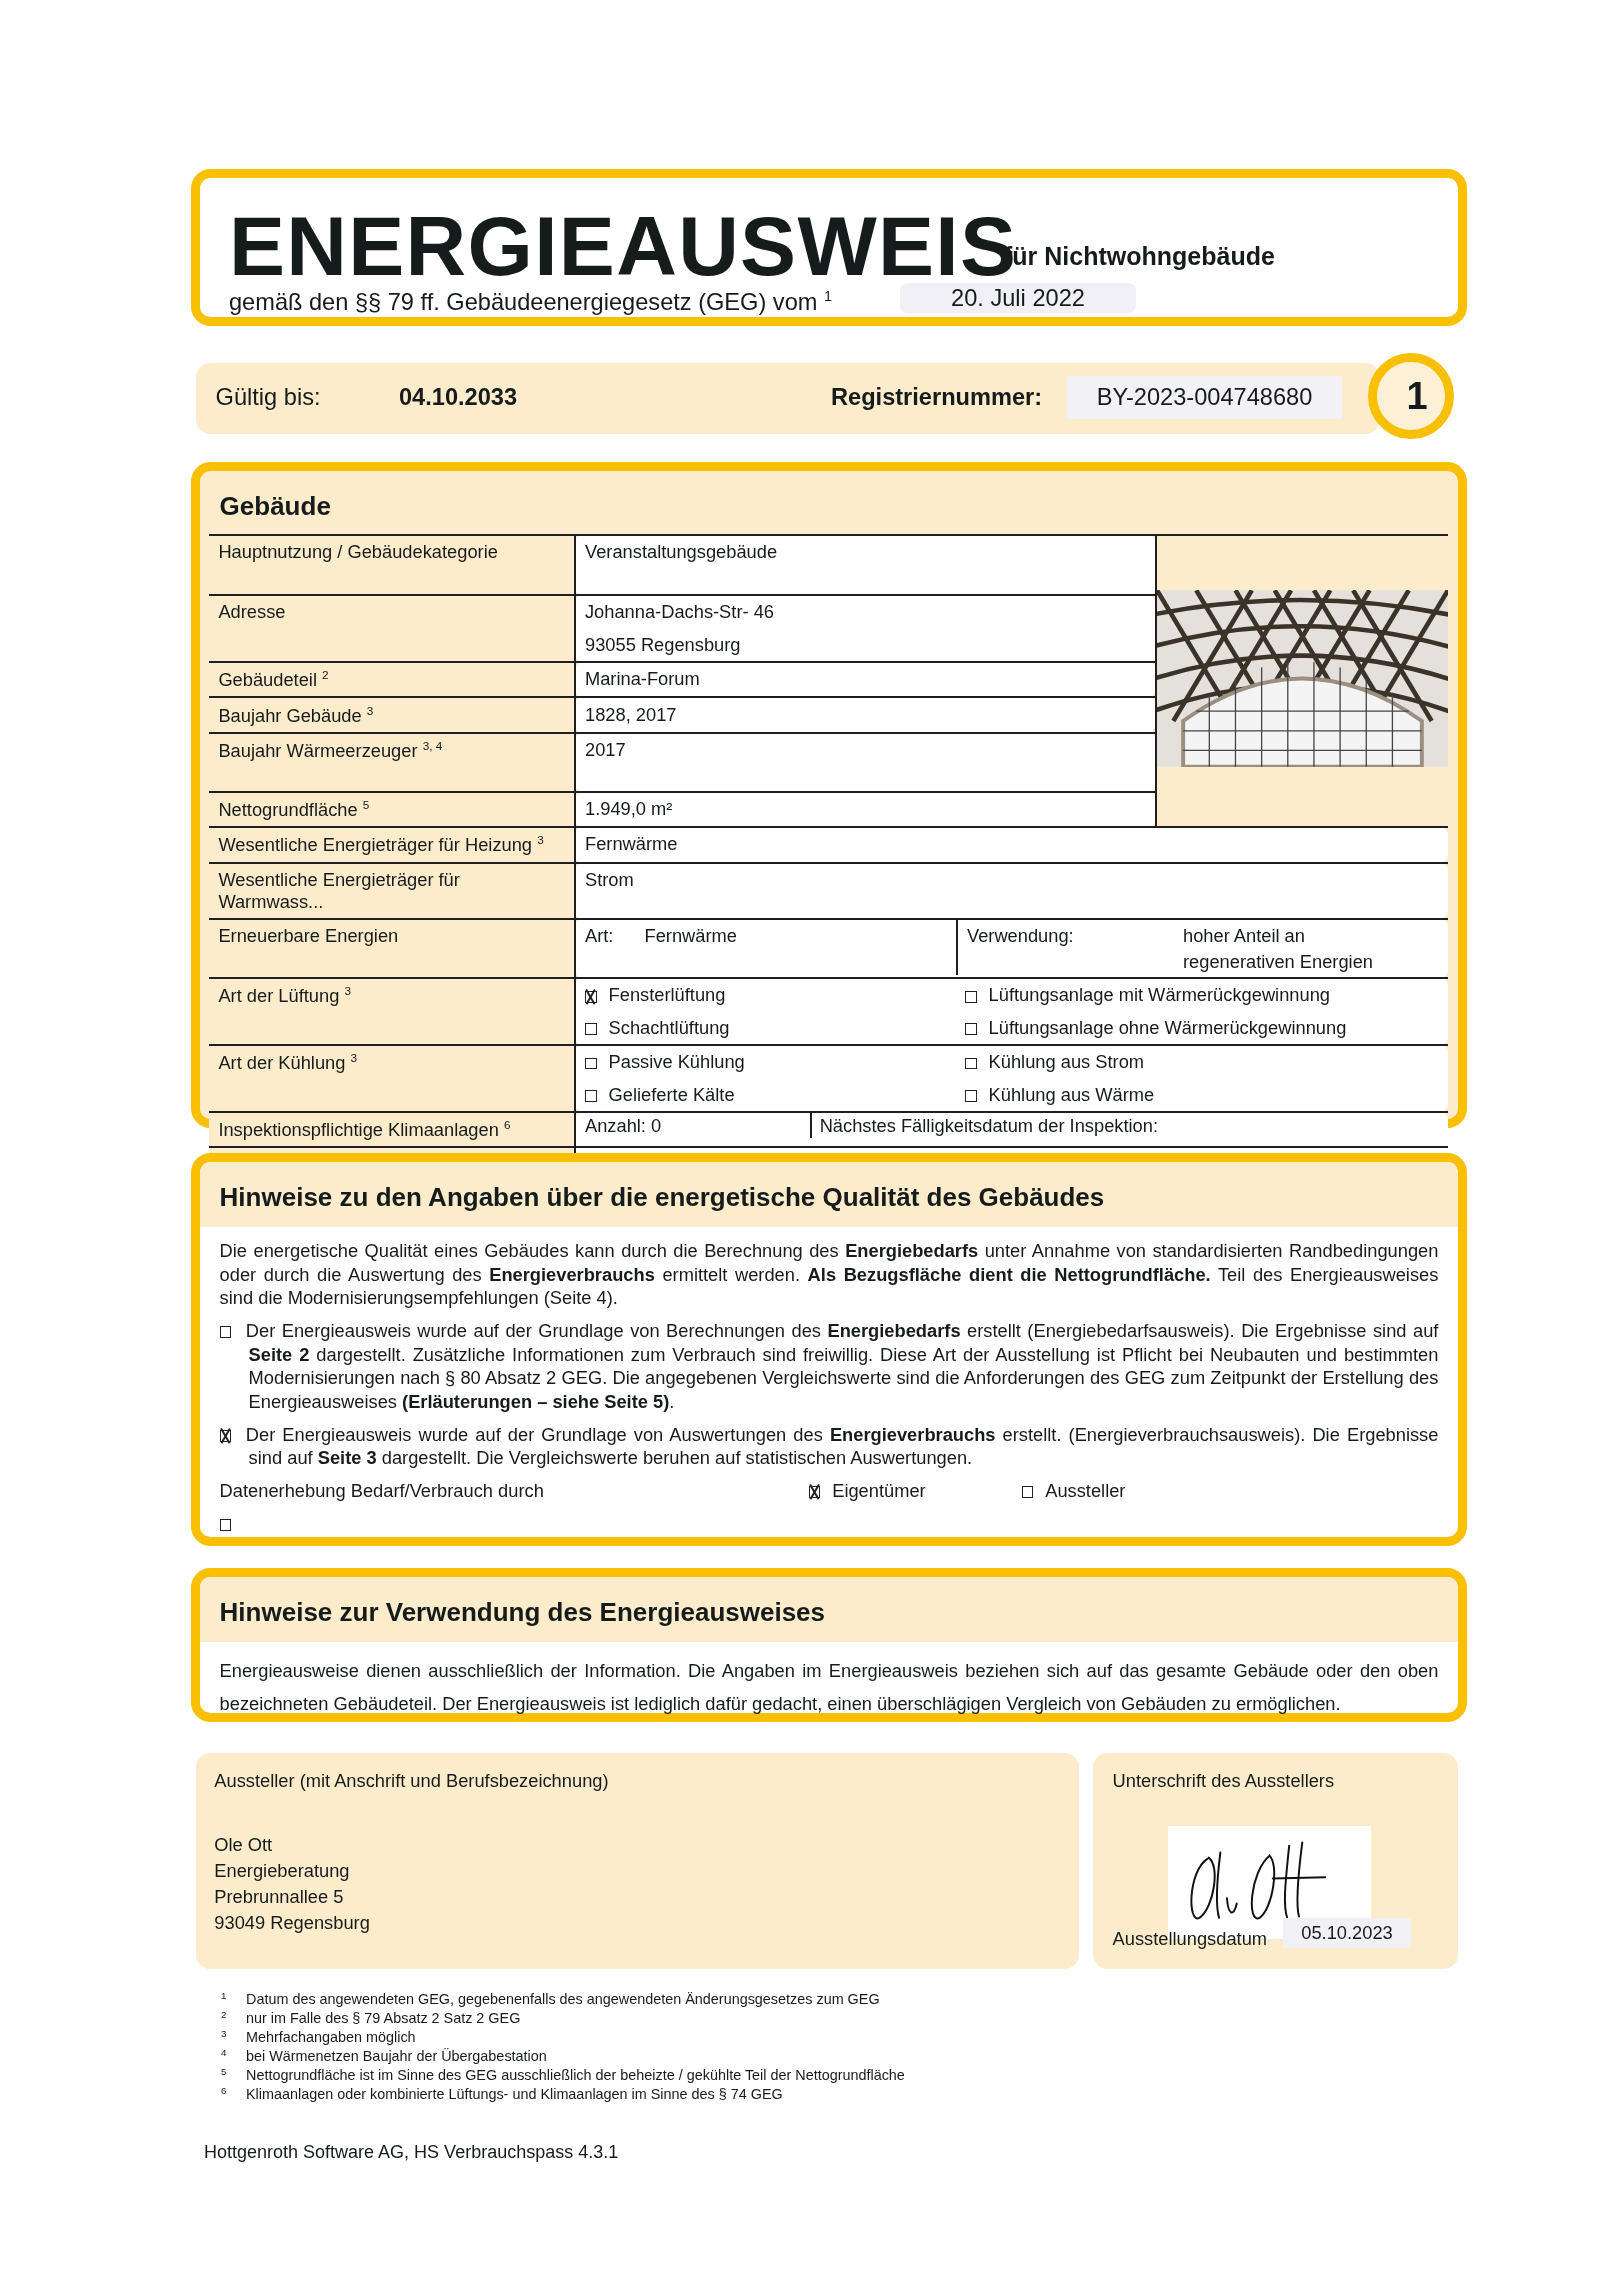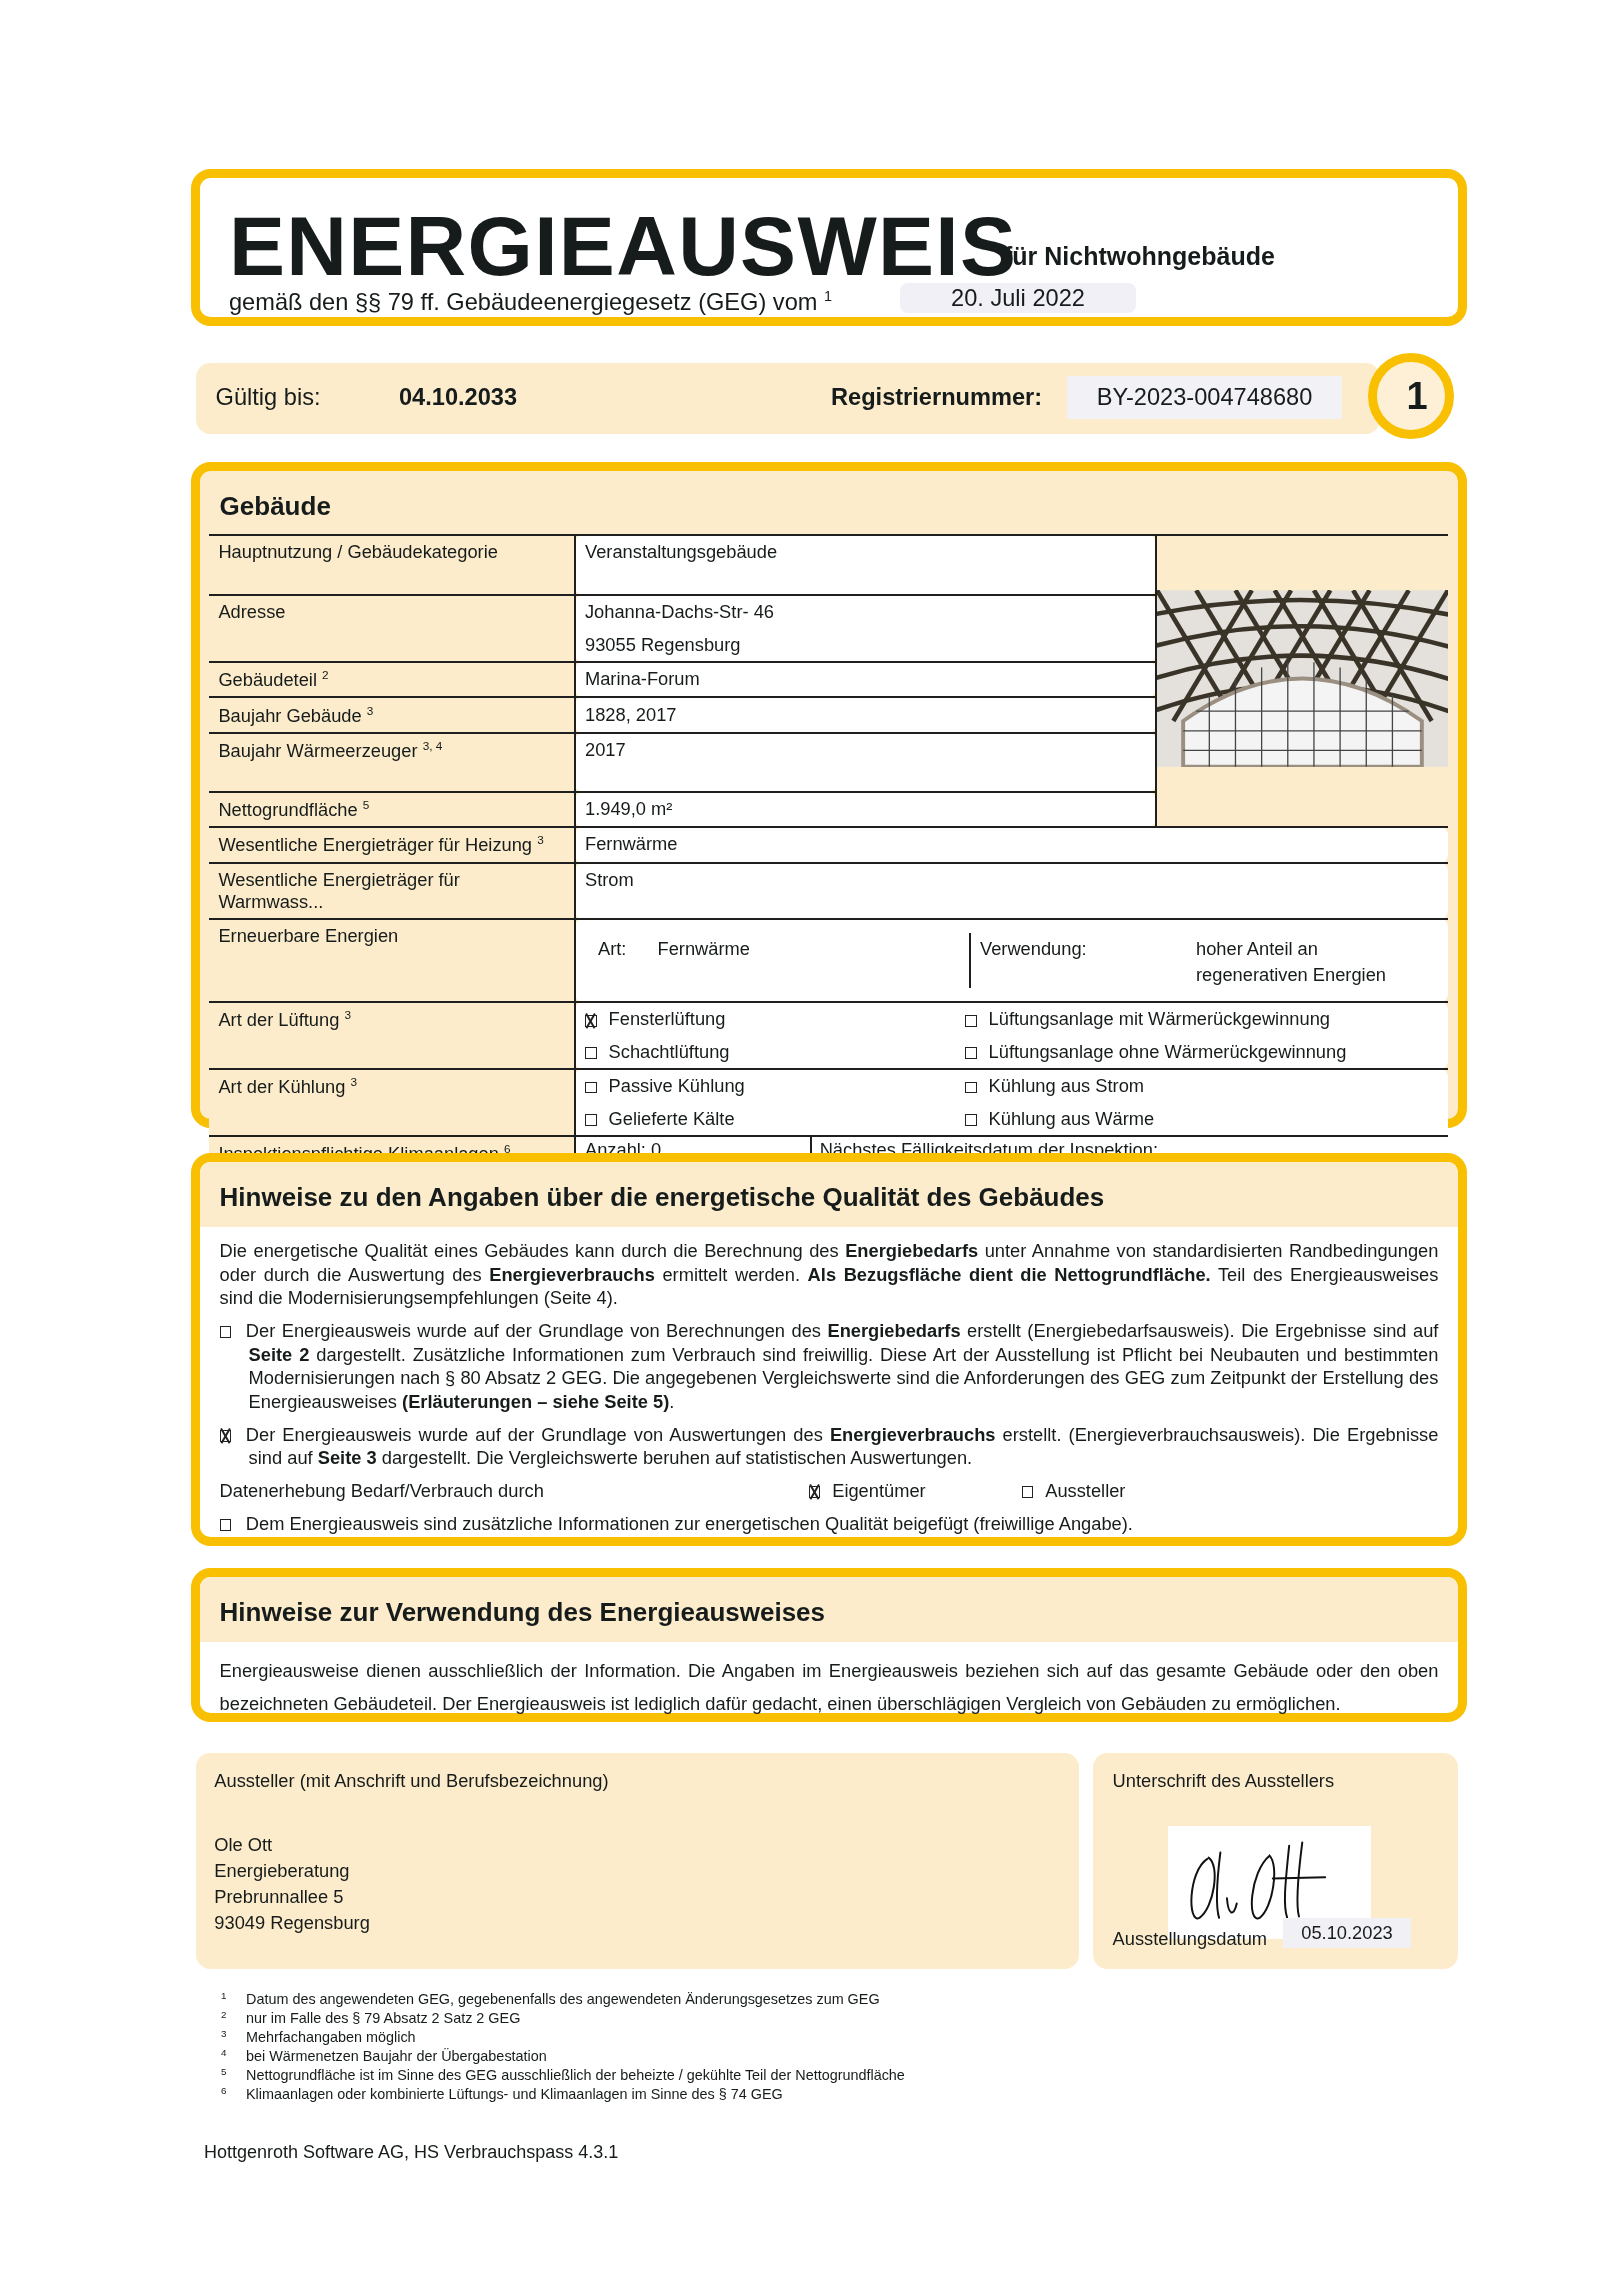--- a/index.html
+++ b/index.html
@@ -148,21 +148,21 @@
     <tr style="height:29.5px">
       <td class="k"><span>Wesentliche Energieträger für Heizung</span> <sup>3</sup></td>
       <td class="v" colspan="2">Fernwärme</td>
     </tr>
     <tr style="height:29.5px">
       <td class="k">Wesentliche Energieträger für Warmwass...</td>
       <td class="v" colspan="2">Strom</td>
     </tr>
     <tr style="height:59px">
       <td class="k">Erneuerbare Energien</td>
-      <td class="v" colspan="2" style="padding:13px">
+      <td class="v" colspan="2" style="padding:0">
         <div style="display:flex;height:55px;">
           <div style="width:382px;border-right:2px solid #1f1f1f;padding:5.2px 9.2px;box-sizing:border-box;">
             <span>Art:</span>
             <span style="margin-left:26px">Fernwärme</span>
           </div>
           <div style="padding:5.2px 9.2px;display:flex;">
             <span style="width:216px">Verwendung:</span>
             <div>
                   <div>hoher Anteil an</div>
                   <div style="margin-top:3.9px">regenerativen Energien</div>
@@ -228,21 +228,21 @@
     </div>
   <div class="body">
     <p><span>Die energetische Qualität eines Gebäudes kann durch die Berechnung des </span><b>Energiebedarfs</b><span> unter Annahme von standardisierten Randbedingungen oder durch die Auswertung des </span><b>Energieverbrauchs</b><span> ermittelt werden. </span><b>Als Bezugsfläche dient die Nettogrundfläche.</b><span> Teil des Energieausweises sind die Modernisierungsempfehlungen (Seite 4).</span></p>
     <p class="ind"><span class="cb" style="margin-right:14.4px"></span><span>Der Energieausweis wurde auf der Grundlage von Berechnungen des </span><b>Energiebedarfs</b><span> erstellt (Energiebedarfsausweis). Die Ergebnisse sind auf </span><b>Seite 2</b><span> dargestellt. Zusätzliche Informationen zum Verbrauch sind freiwillig. Diese Art der Ausstellung ist Pflicht bei Neubauten und bestimmten Modernisierungen nach § 80 Absatz 2 GEG. Die angegebenen Vergleichswerte sind die Anforderungen des GEG zum Zeitpunkt der Erstellung des Energieausweises </span><b>(Erläuterungen – siehe Seite 5)</b><span>.</span></p>
     <p class="ind"><span class="cb x" style="margin-right:14.4px"></span><span>Der Energieausweis wurde auf der Grundlage von Auswertungen des </span><b>Energieverbrauchs</b><span> erstellt. (Energieverbrauchsausweis). Die Ergebnisse sind auf </span><b>Seite 3</b><span> dargestellt. Die Vergleichswerte beruhen auf statistischen Auswertungen.</span></p>
     <p style="position:relative;height:23.6px;">
       <span>Datenerhebung Bedarf/Verbrauch durch</span>
       <span style="position:absolute;left:589px"><span class="cb x"></span><span>Eigentümer</span></span>
       <span style="position:absolute;left:802px"><span class="cb"></span><span>Aussteller</span></span>
     </p>
-    <p><span class="cb" style="margin-right:14.4px"></span><span>Dem Energieausweis sind zusätzliche Informationen zur energetischen Qualität beigefügt (freiwillige Angabe).</span></p>
+    <p><span class="cb" style="margin-right:14.4px"></span></p>
   </div>
 </div>
 
 <div class="ybox" id="hin2">
   <div class="sect-h">
       <span>Hinweise zur Verwendung des Energieausweises</span>
     </div>
   <div class="body">Energieausweise dienen ausschließlich der Information. Die Angaben im Energieausweis beziehen sich auf das gesamte Gebäude oder den oben bezeichneten Gebäudeteil. Der Energieausweis ist lediglich dafür gedacht, einen überschlägigen Vergleich von Gebäuden zu ermöglichen.</div>
 </div>
 

